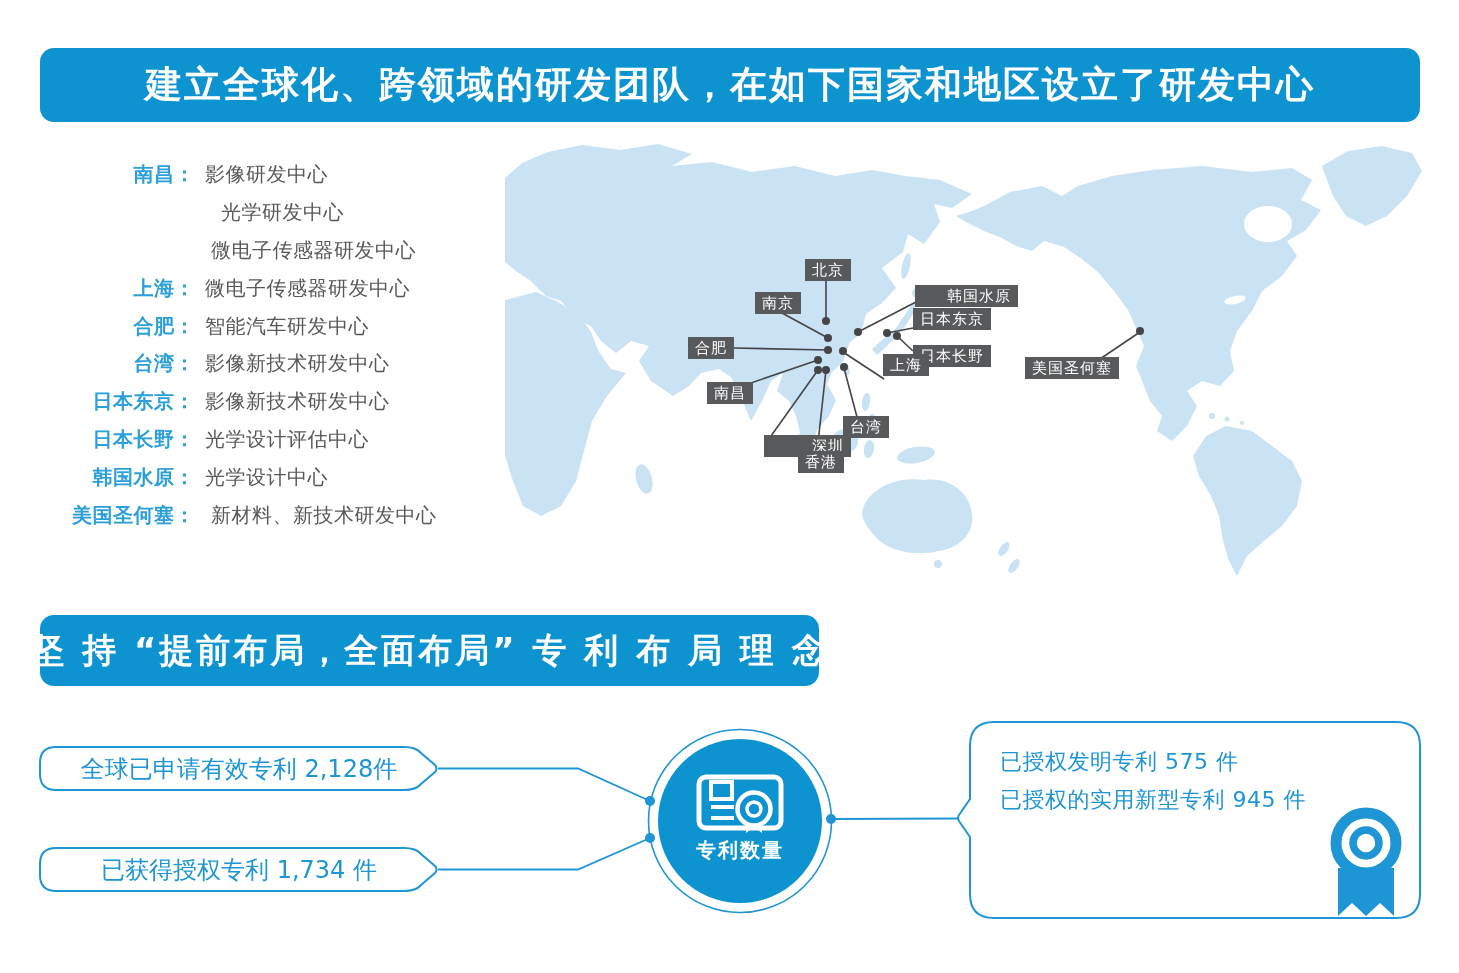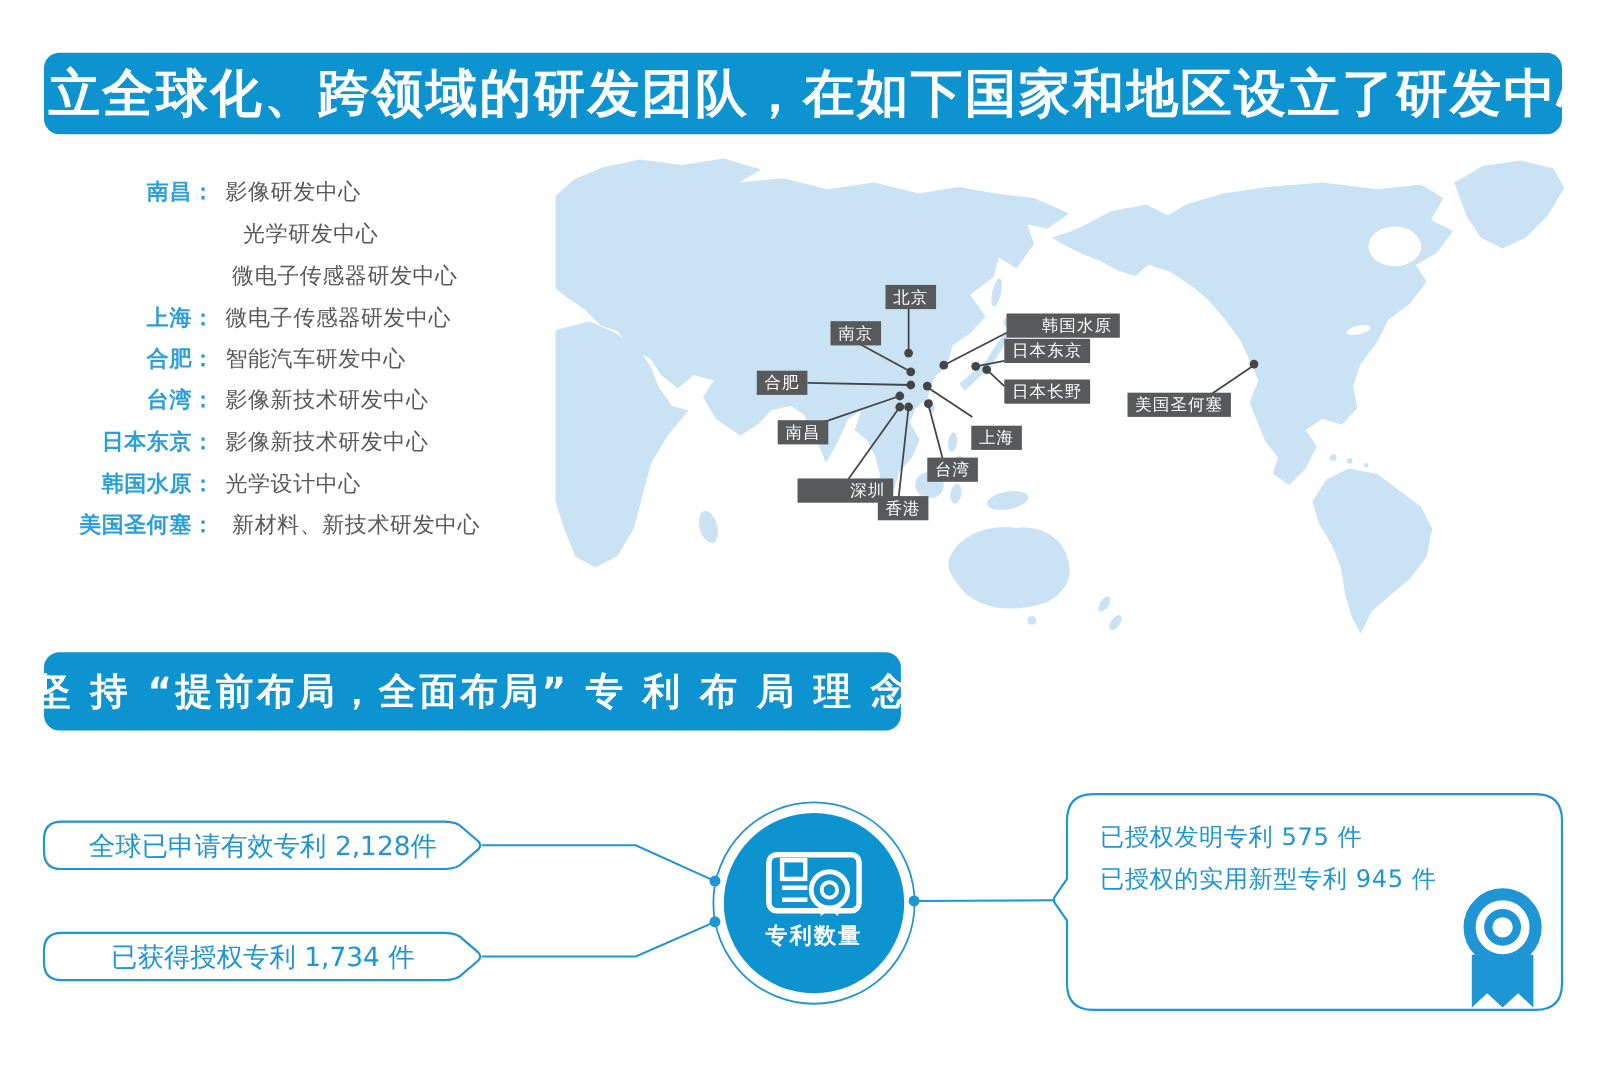--- a/index.html
+++ b/index.html
@@ -5,22 +5,22 @@
   html,body{margin:0;padding:0;}
   body{
     width:1459px;height:973px;position:relative;overflow:hidden;
     background:#ffffff;font-family:"DejaVu Sans","Liberation Sans",sans-serif;
   }
   .banner{
     position:absolute;background:#0e93d1;color:#ffffff;font-weight:bold;
     display:flex;align-items:center;justify-content:center;
     border-radius:14px;white-space:nowrap;
   }
-  #banner1{left:40px;top:48px;width:1380px;height:74px;font-size:47px;letter-spacing:2px;}
-  #banner2{left:40px;top:593px;width:779px;height:71px;font-size:34px;letter-spacing:3px;}
+  #banner1{left:40px;top:48px;width:1380px;height:74px;font-size:37px;letter-spacing:2px;}
+  #banner2{left:40px;top:615px;width:779px;height:71px;font-size:34px;letter-spacing:3px;}
 
   
   #rd-list{position:absolute;left:55px;top:156px;width:460px;}
   .rd-row{display:flex;height:37.8px;align-items:center;font-size:20px;}
   .rd-city{width:140px;flex:none;text-align:right;color:#2b9fd9;font-weight:bold;letter-spacing:0.5px;}
   .rd-center{color:#595757;margin-left:10px;letter-spacing:0.5px;}
 
   
   #map-svg{position:absolute;left:500px;top:130px;}
   .map-label{
@@ -68,20 +68,24 @@
       <span class="rd-city">合肥：</span>
       <span class="rd-center">智能汽车研发中心</span>
     </div>
   <div class="rd-row">
       <span class="rd-city">台湾：</span>
       <span class="rd-center">影像新技术研发中心</span>
     </div>
   <div class="rd-row">
       <span class="rd-city">日本东京：</span>
       <span class="rd-center">影像新技术研发中心</span>
+    </div>
+  <div class="rd-row">
+      <span class="rd-city">日本长野：</span>
+      <span class="rd-center">光学设计评估中心</span>
     </div>
   <div class="rd-row">
       <span class="rd-city">韩国水原：</span>
       <span class="rd-center">光学设计中心</span>
     </div>
   <div class="rd-row">
       <span class="rd-city">美国圣何塞：</span>
       <span class="rd-center" style="margin-left:16px;">新材料、新技术研发中心</span>
     </div>
 </div>
@@ -161,24 +165,24 @@
     <circle cx="1140" cy="331" r="4"></circle>
   </g>
 </svg>
 
 <div class="map-label" style="left:805px;top:243px;margin-top:16px;">北京</div>
 <div class="map-label" style="left:755px;top:292px;">南京</div>
 <div class="map-label" style="left:915px;top:285px;padding-left:32px;">韩国水原</div>
 <div class="map-label" style="left:913px;top:308px;">日本东京</div>
 <div class="map-label" style="left:913px;top:345px;">日本长野</div>
 <div class="map-label" style="left:688px;top:337px;">合肥</div>
-<div class="map-label" style="left:883px;top:387px;">上海</div>
+<div class="map-label" style="left:883px;top:354px;">上海</div>
 <div class="map-label" style="left:707px;top:382px;">南昌</div>
 <div class="map-label" style="left:843px;top:416px;">台湾</div>
-<div class="map-label" style="left:725px;top:435px;padding-left:48px;">深圳</div>
+<div class="map-label" style="left:764px;top:435px;padding-left:48px;">深圳</div>
 <div class="map-label" style="left:798px;top:451px;">香港</div>
 <div class="map-label" style="left:1025px;top:357px;">美国圣何塞</div>
 
 <div id="banner2" class="banner">坚 持 “提前布局，全面布局” 专 利 布 局 理 念</div>
 
 <svg id="bottom-svg" width="1459" height="273" viewBox="0 700 1459 273">
 
   <path d="M56,747 L404,747 Q416,747 421,753 L435,765 Q438,768.5 435,772 L421,784 Q416,790 404,790 L56,790 Q40,790 40,774 L40,763 Q40,747 56,747 Z" fill="#ffffff" stroke="#1e95d4" stroke-width="2"></path>
 
   <path d="M56,848 L404,848 Q416,848 421,854 L435,866 Q438,869.5 435,873 L421,885 Q416,891 404,891 L56,891 Q40,891 40,875 L40,864 Q40,848 56,848 Z" fill="#ffffff" stroke="#1e95d4" stroke-width="2"></path>

